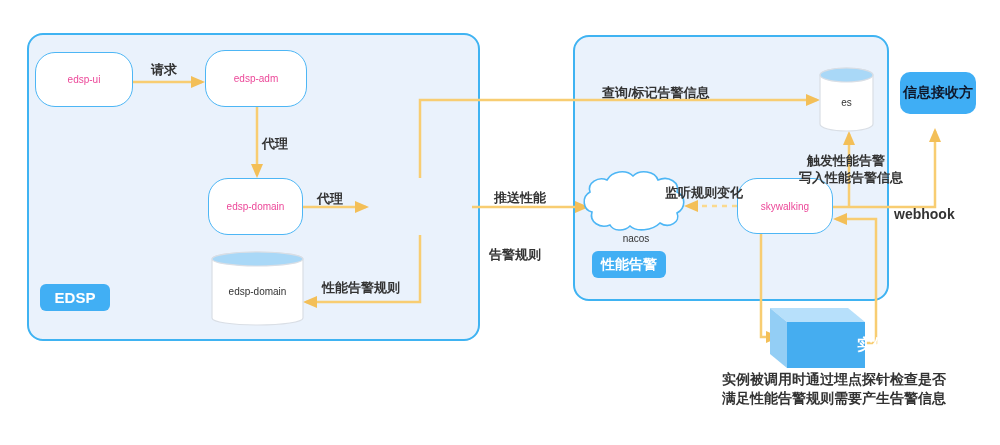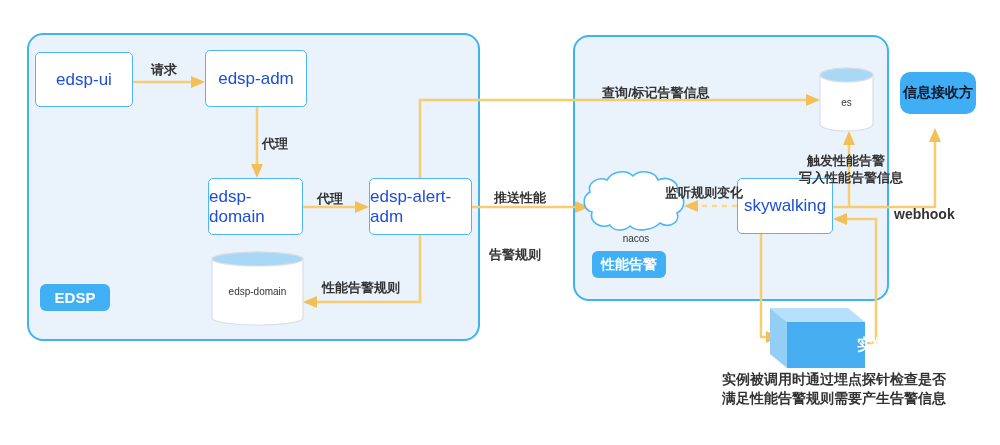--- a/index.html
+++ b/index.html
@@ -5,22 +5,22 @@
   html,body{margin:0;padding:0;background:#fff;}
   .canvas{
     position:relative;width:1000px;height:445px;background:#ffffff;overflow:hidden;
     font-family:"Liberation Sans","DejaVu Sans",sans-serif;color:#333;
   }
   .group{position:absolute;background:#EAF2FC;border:2px solid #3FB3F2;border-radius:16px;box-sizing:border-box;z-index:1;}
   #group-edsp{left:27px;top:33px;width:453px;height:308px;}
   #group-perf{left:573px;top:35px;width:316px;height:266px;}
   .svg-layer{position:absolute;left:0;top:0;z-index:2;}
   .node{
-    position:absolute;background:#fff;border:1.5px solid #4DB6F5;border-radius:5px;
-    display:flex;align-items:center;justify-content:center;font-size:17px;color:#1d4ed8;
+    position:absolute;background:#fff;border:1.5px solid #4DB6F5;border-radius:20px;
+    display:flex;align-items:center;justify-content:center;font-size:10px;color:#ec4899;
     box-sizing:border-box;z-index:3;
   }
   #node-edsp-ui{left:35px;top:52px;width:98px;height:55px;}
   #node-edsp-adm{left:205px;top:50px;width:102px;height:57px;}
   #node-edsp-domain{left:208px;top:178px;width:95px;height:57px;}
   #node-edsp-alert-adm{left:369px;top:178px;width:103px;height:57px;}
   #node-skywalking{left:737px;top:178px;width:96px;height:56px;}
   .badge{
     position:absolute;background:#41AFF4;color:#fff;font-weight:700;border-radius:6px;
     display:flex;align-items:center;justify-content:center;z-index:3;
@@ -99,21 +99,20 @@
     <g>
       <polygon points="770,308 848,308 865,322 787,322" fill="#B7E0FB"></polygon>
       <polygon points="770,308 787,322 787,368 770,354" fill="#93CEF5"></polygon>
       <polygon points="787,322 865,322 865,368 787,368" fill="#45ADF0"></polygon>
     </g>
   </svg>
 
   <div class="node" id="node-edsp-ui">edsp-ui</div>
   <div class="node" id="node-edsp-adm">edsp-adm</div>
   <div class="node" id="node-edsp-domain">edsp-domain</div>
-  <div class="node" id="node-edsp-alert-adm">edsp-alert-adm</div>
   <div class="node" id="node-skywalking">skywalking</div>
 
   <div class="shape-label" id="label-db">edsp-domain</div>
   <div class="shape-label" id="label-es">es</div>
   <div class="shape-label" id="label-nacos">nacos</div>
   <div id="label-instance">实例</div>
 
   <div class="badge" id="badge-edsp">EDSP</div>
   <div class="badge" id="badge-perf">性能告警</div>
   <div id="node-receiver">信息接收方</div>

